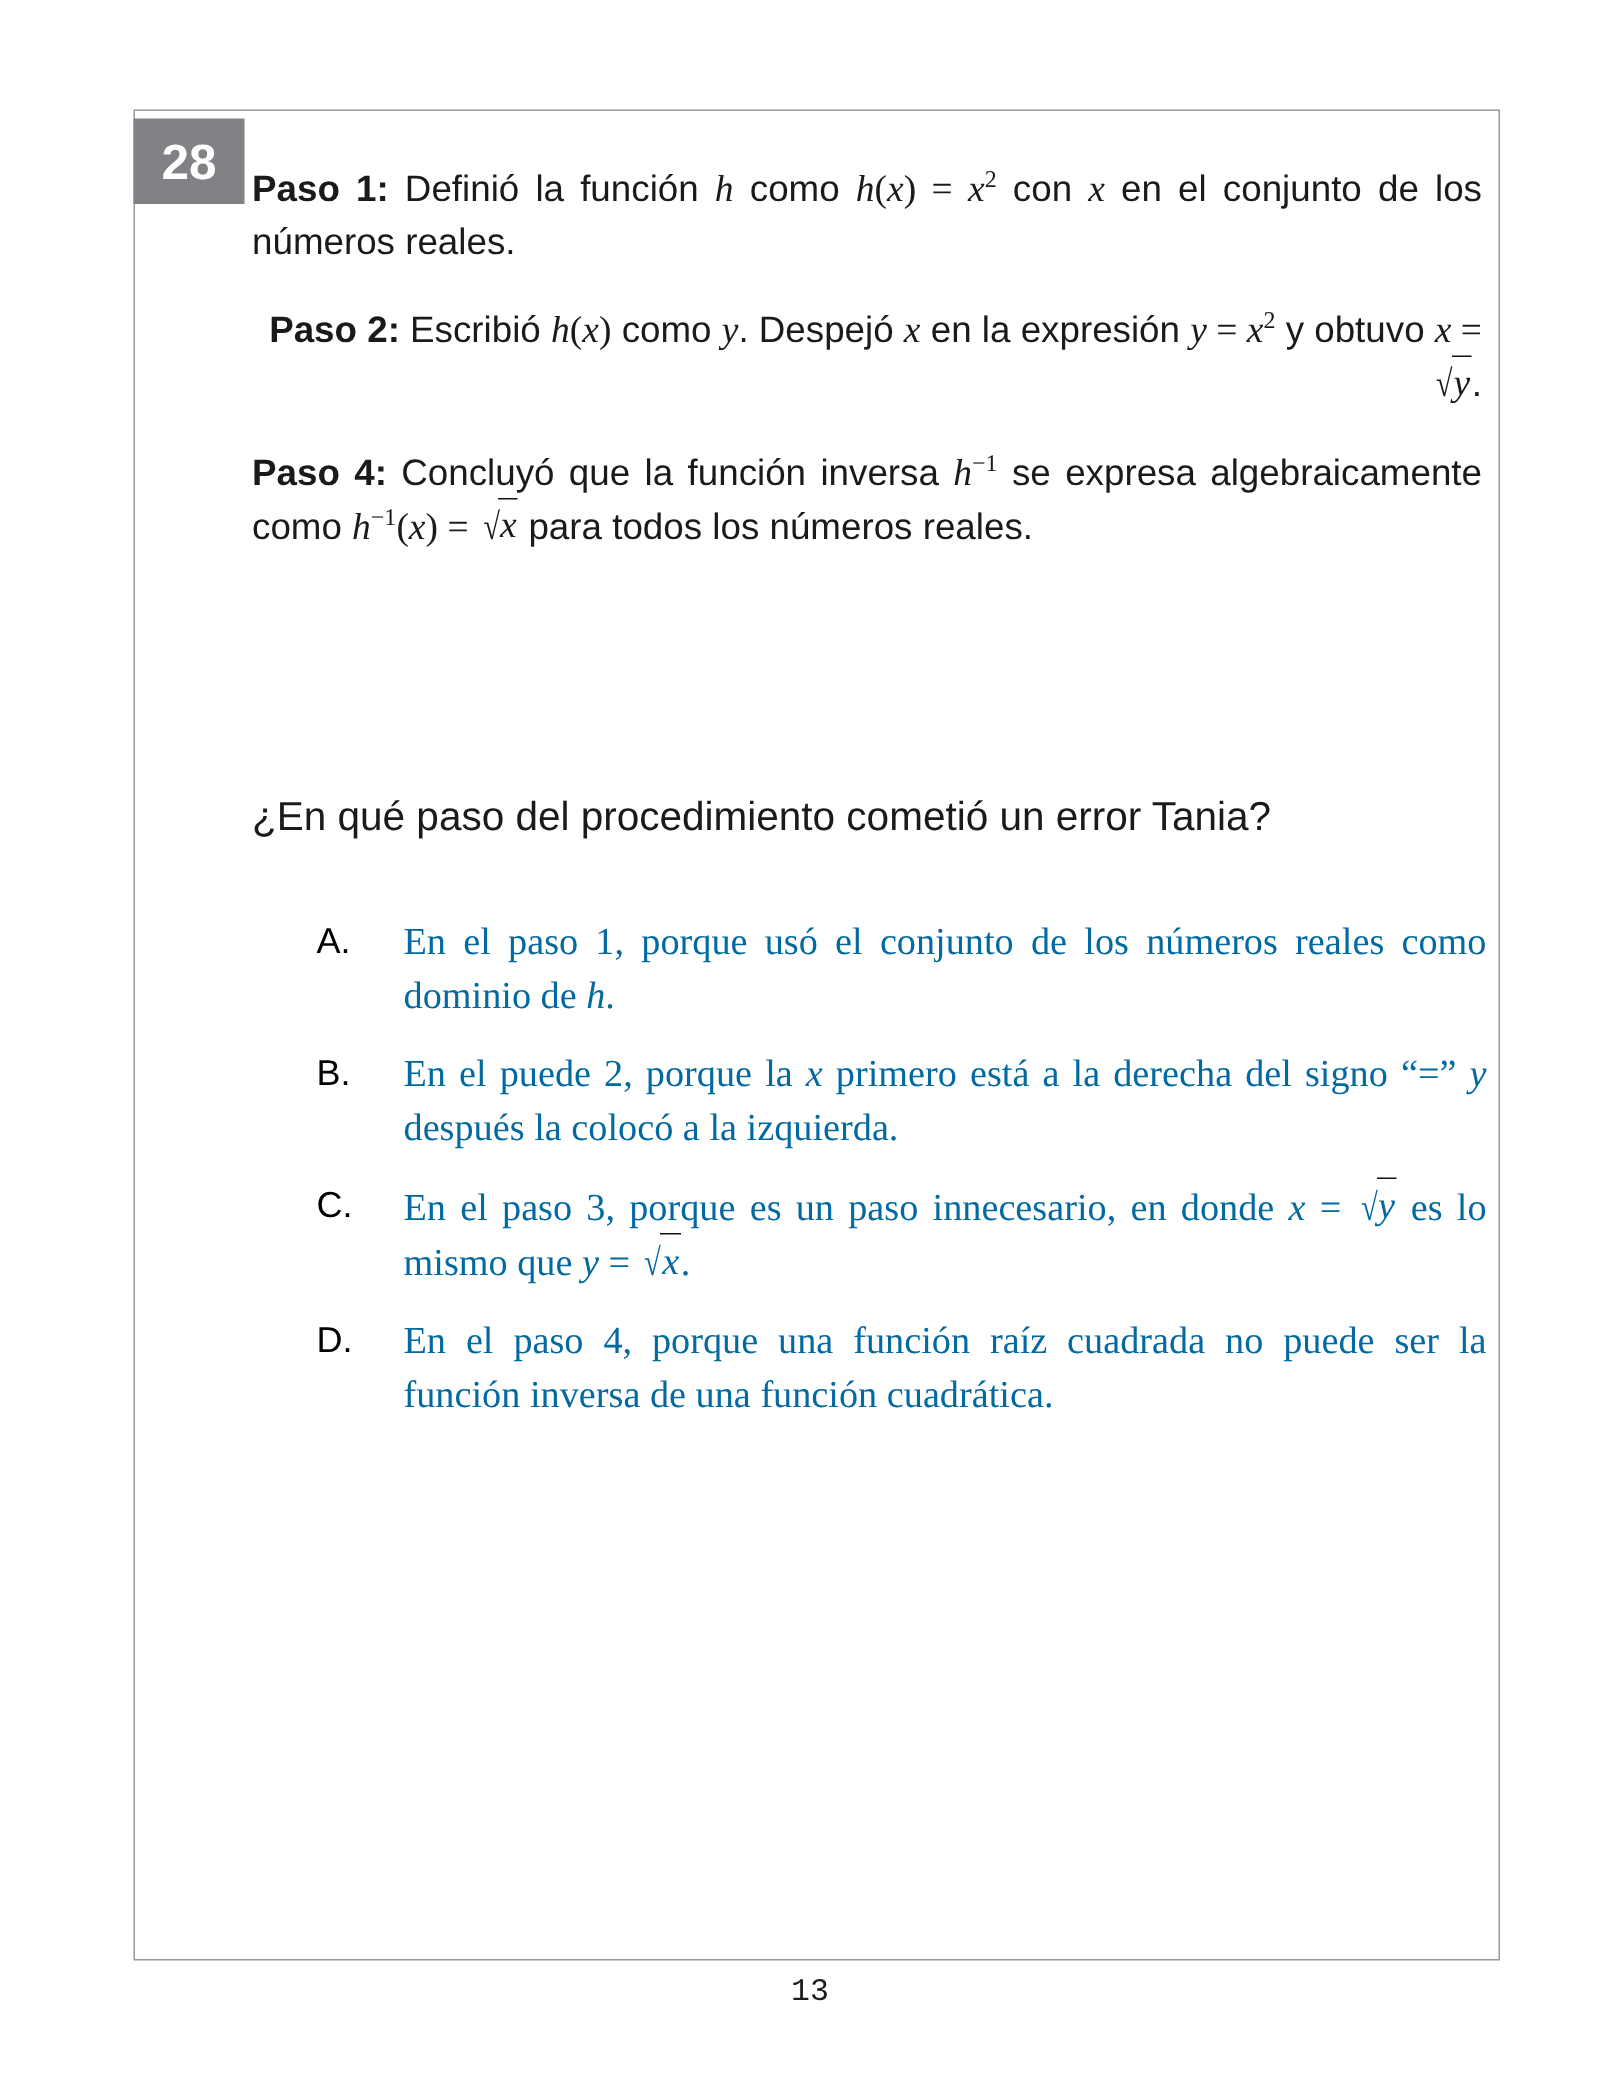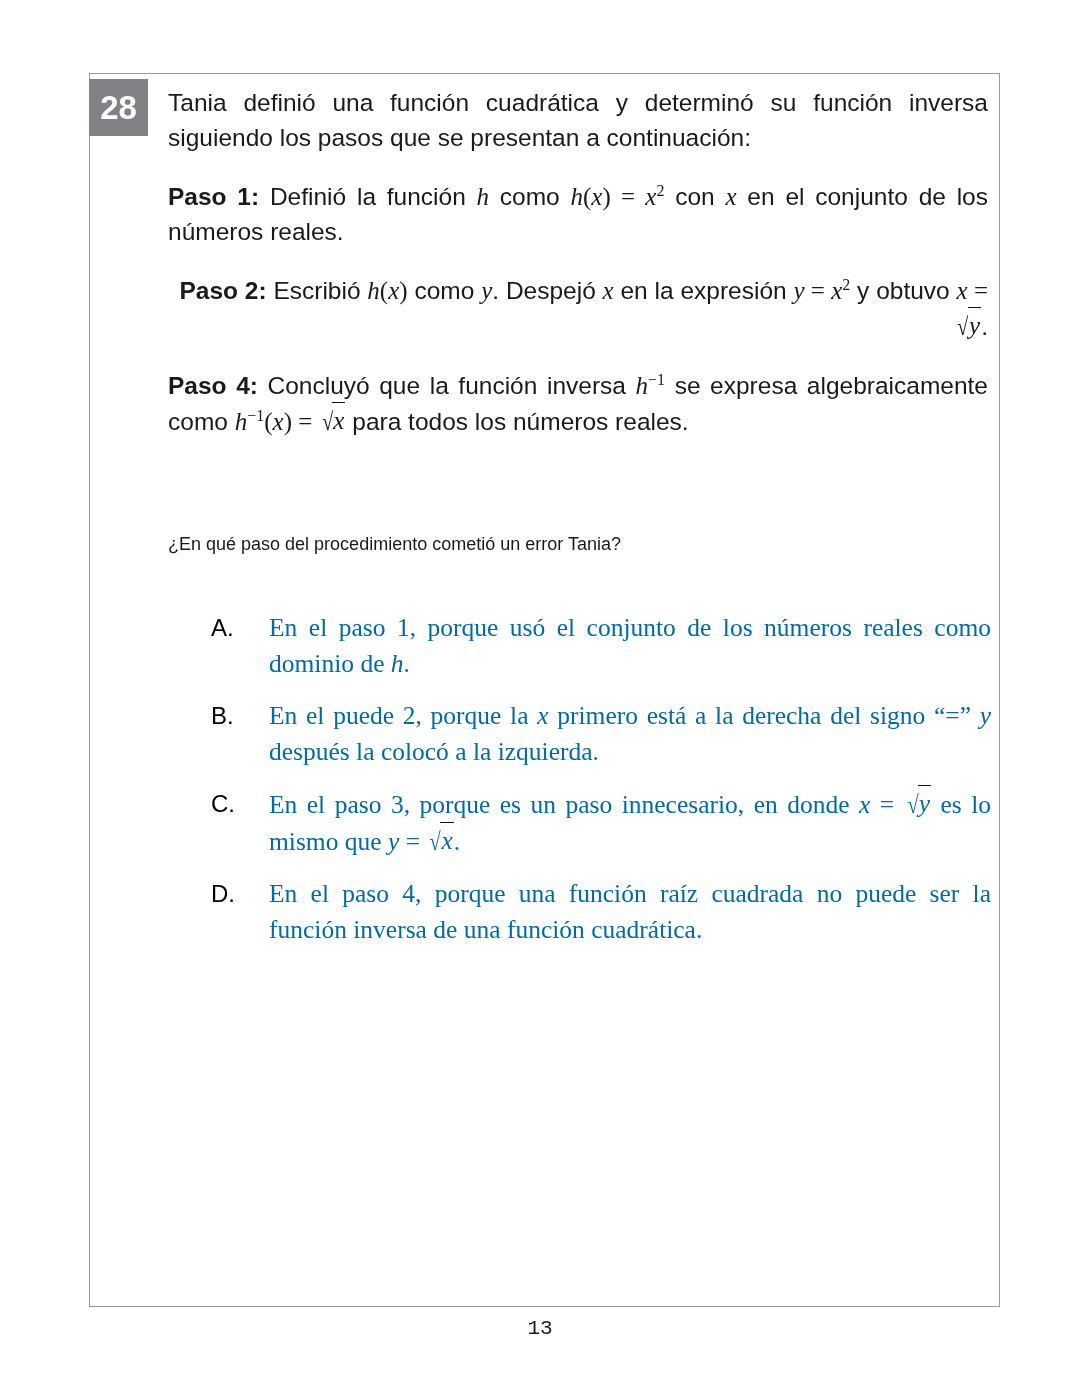--- a/index.html
+++ b/index.html
@@ -26,21 +26,21 @@
     box-sizing: border-box;
     border: 1.5px solid #9a9a9a;
     background: #ffffff;
   }
 
   
   #number-badge {
     position: absolute;
     left: 89px;
     top: 79px;
-    width: 59px;
+    width: 74px;
     height: 57px;
     background: #808285;
     color: #ffffff;
     font-family: "Liberation Sans", sans-serif;
     font-weight: bold;
     font-size: 33px;
     line-height: 57px;
     text-align: center;
     letter-spacing: 0px;
     z-index: 5;
@@ -113,21 +113,21 @@
     top: -1px;
   }
 
   
   #prompt {
     position: absolute;
     left: 168px;
     top: 527px;
     width: 820px;
     font-family: "Liberation Sans", sans-serif;
-    font-size: 18px;
+    font-size: 27px;
     line-height: 34px;
     color: #1a1a1a;
   }
 
   
   #options {
     position: absolute;
     left: 211px;
     top: 610px;
     width: 780px;
@@ -173,21 +173,20 @@
 </style>
 </head>
 <body>
 
 <div id="question-box"></div>
 
 <div id="number-badge">28</div>
 
 <div id="content">
 
-  <p class="body-par par-intro">Tania definió una función cuadrática y determinó su función inversa siguiendo los pasos que se presentan a continuación:</p>
 
   <p class="body-par step step-1">
     <span class="lbl">Paso 1:</span><span> Definió la función </span><span class="mi">h</span><span> como </span><span class="mi">h</span><span class="mn-paren">(</span><span class="mi">x</span><span class="mn-paren">)</span><span class="mn-paren"> = </span><span class="mi">x</span><span class="sup">2</span><span> con </span><span class="mi">x</span><span> en el conjunto de los números reales.</span>
   </p>
 
   <p class="body-par step step-2">
     <span class="lbl">Paso 2:</span><span> Escribió </span><span class="mi">h</span><span class="mn-paren">(</span><span class="mi">x</span><span class="mn-paren">)</span><span> como </span><span class="mi">y</span><span>. Despejó </span><span class="mi">x</span><span> en la expresión </span><span class="mi">y</span><span class="mn-paren"> = </span><span class="mi">x</span><span class="sup">2</span><span> y obtuvo </span><span class="mi">x</span><span class="mn-paren"> = </span><span class="sqrt"><span class="radsym">√</span><span class="radicand">y</span></span><span>.</span>
   </p>
 
 

